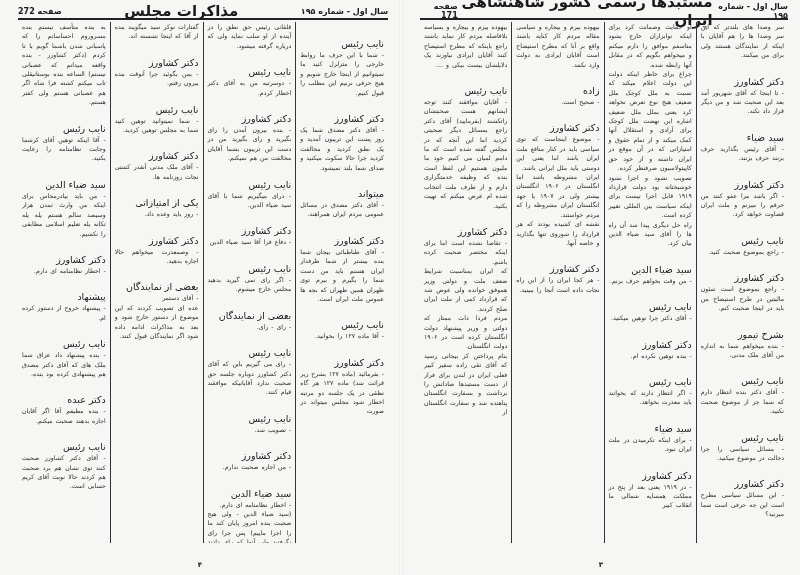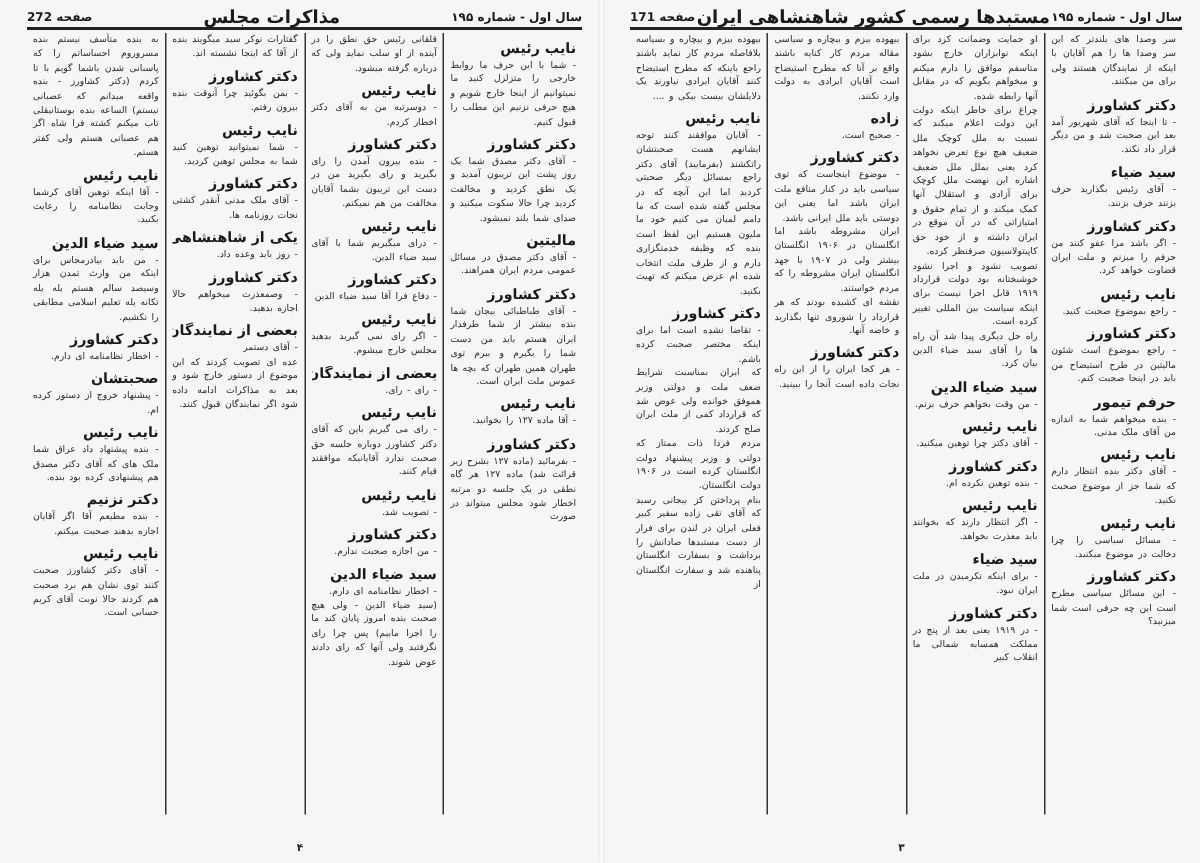--- a/index.html
+++ b/index.html
@@ -3,26 +3,26 @@
 <meta charset="utf-8">
 <style>
   html,body{margin:0;padding:0;background:#f4f4f2;}
   body{width:800px;height:575px;overflow:hidden;position:relative;font-family:"DejaVu Sans",sans-serif;color:#1a1a1a;}
   .spread{position:absolute;left:0;top:0;width:800px;height:575px;background:#f6f6f4;}
   .page{position:absolute;top:0;height:575px;}
   .page.left{left:0;width:400px;}
   .page.right{left:402px;width:398px;}
   .gutter{position:absolute;left:399px;top:0;width:4px;height:575px;background:linear-gradient(90deg,#e6e6e3,#ffffff,#e6e6e3);}
   .hdr{position:absolute;top:4px;left:18px;right:12px;height:14px;display:flex;justify-content:space-between;align-items:center;direction:rtl;font-size:8px;font-weight:bold;}
-  .hdr .title{font-size:12px;}
+  .hdr .title{font-size:15px;}
   .rule{position:absolute;top:18px;left:18px;right:12px;height:0;border-top:2px solid #222;}
   .cols{position:absolute;top:22px;left:18px;right:12px;bottom:32px;display:flex;direction:rtl;}
   .col{flex:1;padding:0 4px;overflow:hidden;border-left:1px solid #333;direction:rtl;text-align:justify;}
   .col:last-child{border-left:none;}
-  .speaker{font-weight:bold;font-size:8.5px;line-height:11px;margin-top:5px;white-space:nowrap;overflow:hidden;}
+  .speaker{font-weight:normal;font-size:8.5px;line-height:11px;margin-top:16px;white-space:nowrap;overflow:hidden;}
   .speaker .sp-name{font-size:9.5px;}
   .body{font-size:6.2px;line-height:9.4px;color:#2a2a2a;word-spacing:1px;}
   .footer{position:absolute;bottom:6px;left:0;right:0;text-align:center;font-size:7px;font-weight:bold;}
 </style>
 </head>
 <body>
 
 <div class="spread">
 
   <div class="page left">
@@ -31,21 +31,21 @@
       <span class="title">مذاکرات مجلس</span>
       <span>صفحه 272</span>
     </div>
     <div class="rule"></div>
     <div class="cols" id="left-cols">
         <div class="col">
           <div class="speaker"><span class="sp-name">نایب رئیس</span></div>
           <div class="body">- شما با این حرف ما روابط خارجی را متزلزل کنید ما نمیتوانیم از اینجا خارج شویم و هیچ حرفی نزنیم این مطلب را قبول کنیم.</div>
           <div class="speaker"><span class="sp-name">دکتر کشاورز</span></div>
           <div class="body">- آقای دکتر مصدق شما یک روز پشت این تریبون آمدید و یک نطق کردید و مخالفت کردید چرا حالا سکوت میکنید و صدای شما بلند نمیشود.</div>
-          <div class="speaker"><span class="sp-name">مالیتین</span></div>
+          <div class="speaker"><span class="sp-name">میتواند</span></div>
           <div class="body">- آقای دکتر مصدق در مسائل عمومی مردم ایران همراهند.</div>
           <div class="speaker"><span class="sp-name">دکتر کشاورز</span></div>
           <div class="body">- آقای طباطبائی بیجان شما بنده بیشتر از شما طرفدار ایران هستم باید من دست شما را بگیرم و ببرم توی طهران همین طهران که بچه ها عموس ملت ایران است.</div>
           <div class="speaker"><span class="sp-name">نایب رئیس</span></div>
           <div class="body">- آقا ماده ۱۲۷ را بخوانید.</div>
           <div class="speaker"><span class="sp-name">دکتر کشاورز</span></div>
           <div class="body">- بفرمائید (ماده ۱۲۷ بشرح زیر قرائت شد) ماده ۱۲۷ هر گاه نطقی در یک جلسه دو مرتبه اخطار شود مجلس میتواند در صورت</div>
         </div>
         <div class="col">
           <div class="body">قلقانی رئیس حق نطق را در آینده از او سلب نماید ولی که درباره گرفته میشود.</div>
@@ -72,41 +72,41 @@
           <div class="body">(سید ضیاء الدین - ولی هیچ صحبت بنده امروز پایان کند ما را اجرا ماییم) پس چرا رای نگرفتید ولی آنها که رای دادند عوض شوند.</div>
         </div>
         <div class="col">
           <div class="body">گفتارات نوکر سید میگویند بنده از آقا که اینجا نشسته اند.</div>
           <div class="speaker"><span class="sp-name">دکتر کشاورز</span></div>
           <div class="body">- بمن بگوئید چرا آنوقت بنده بیرون رفتم.</div>
           <div class="speaker"><span class="sp-name">نایب رئیس</span></div>
           <div class="body">- شما نمیتوانید توهین کنید شما به مجلس توهین کردید.</div>
           <div class="speaker"><span class="sp-name">دکتر کشاورز</span></div>
           <div class="body">- آقای ملک مدنی آنقدر کشتی نجات روزنامه ها.</div>
-          <div class="speaker"><span class="sp-name">یکی از شاهنشاهی</span></div>
+          <div class="speaker"><span class="sp-name">یکی از امتیازاتی</span></div>
           <div class="body">- روز باید وعده داد.</div>
           <div class="speaker"><span class="sp-name">دکتر کشاورز</span></div>
           <div class="body">- وصمعذرت میخواهم حالا اجازه بدهید.</div>
           <div class="speaker"><span class="sp-name">بعضی از نمایندگان</span></div>
           <div class="body">- آقای دستمر</div>
           <div class="body">عده ای تصویب کردند که این موضوع از دستور خارج شود و بعد به مذاکرات ادامه داده شود اگر نمایندگان قبول کنند.</div>
         </div>
         <div class="col">
           <div class="body">به بنده متأسف نیستم بنده مسروروم احساساتم را که پاسبانی شدن باشما گویم با تا کردم (دکتر کشاورز - بنده واقعه میدانم که عصبانی نیستم) الساعه بنده بوستانیقلی تاب میکنم کشته فرا شاه اگر هم عصبانی هستم ولی کفتر هستم.</div>
           <div class="speaker"><span class="sp-name">نایب رئیس</span></div>
           <div class="body">- آقا اینکه توهین آقای کرشما وجابت نظامنامه را رعایت بکنید.</div>
           <div class="speaker"><span class="sp-name">سید ضیاء الدین</span></div>
           <div class="body">- من باید بیادرمجاس برای اینکه من وارث تمدن هزار وسیصد سالم هستم یله یله تکانه یله تعلیم اسلامی مطابقی را نکشیم.</div>
           <div class="speaker"><span class="sp-name">دکتر کشاورز</span></div>
           <div class="body">- اخطار نظامنامه ای دارم.</div>
-          <div class="speaker"><span class="sp-name">صحبتشان</span></div>
+          <div class="speaker"><span class="sp-name">پیشنهاد</span></div>
           <div class="body">- پیشنهاد خروج از دستور کرده ام.</div>
           <div class="speaker"><span class="sp-name">نایب رئیس</span></div>
           <div class="body">- بنده پیشنهاد داد عراق شما ملک های که آقای دکتر مصدق هم پیشنهادی کرده بود بنده.</div>
-          <div class="speaker"><span class="sp-name">دکتر نزنیم</span></div>
+          <div class="speaker"><span class="sp-name">دکتر عبده</span></div>
           <div class="body">- بنده مطیعم آقا اگر آقایان اجازه بدهند صحبت میکنم.</div>
           <div class="speaker"><span class="sp-name">نایب رئیس</span></div>
           <div class="body">- آقای دکتر کشاورز صحبت کنند توی نشان هم برد صحبت هم کردند حالا نوبت آقای کریم حسابی است.</div>
         </div>
       </div>
     <div class="footer">۴</div>
   </div>
 
   <div class="gutter"></div>
 
@@ -123,21 +123,21 @@
           <div class="speaker"><span class="sp-name">دکتر کشاورز</span></div>
           <div class="body">- تا اینجا که آقای شهریور آمد بعد این صحبت شد و من دیگر قرار داد نکند.</div>
           <div class="speaker"><span class="sp-name">سید ضیاء</span></div>
           <div class="body">- آقای رئیس بگذارید حرف بزنند حرف بزنند.</div>
           <div class="speaker"><span class="sp-name">دکتر کشاورز</span></div>
           <div class="body">- اگر باشد مرا عفو کنند من حرفم را میزنم و ملت ایران قضاوت خواهد کرد.</div>
           <div class="speaker"><span class="sp-name">نایب رئیس</span></div>
           <div class="body">- راجع بموضوع صحبت کنید.</div>
           <div class="speaker"><span class="sp-name">دکتر کشاورز</span></div>
           <div class="body">- راجع بموضوع است شئون مالیتین در طرح استیضاح من باید در اینجا صحبت کنم.</div>
-          <div class="speaker"><span class="sp-name">حرفم تیمور</span></div>
+          <div class="speaker"><span class="sp-name">بشرح تیمور</span></div>
           <div class="body">- بنده میخواهم شما به اندازه من آقای ملک مدنی.</div>
           <div class="speaker"><span class="sp-name">نایب رئیس</span></div>
           <div class="body">- آقای دکتر بنده انتظار دارم که شما جز از موضوع صحبت نکنید.</div>
           <div class="speaker"><span class="sp-name">نایب رئیس</span></div>
           <div class="body">- مسائل سیاسی را چرا دخالت در موضوع میکنید.</div>
           <div class="speaker"><span class="sp-name">دکتر کشاورز</span></div>
           <div class="body">- این مسائل سیاسی مطرح است این چه حرفی است شما میزنید؟</div>
         </div>
         <div class="col">
           <div class="body">او حمایت وضمانت کرد برای اینکه نوابزاران خارج بشود متاسفم موافق را دارم میکنم و میخواهم بگویم که در مقابل آنها رابطه شده.</div>

